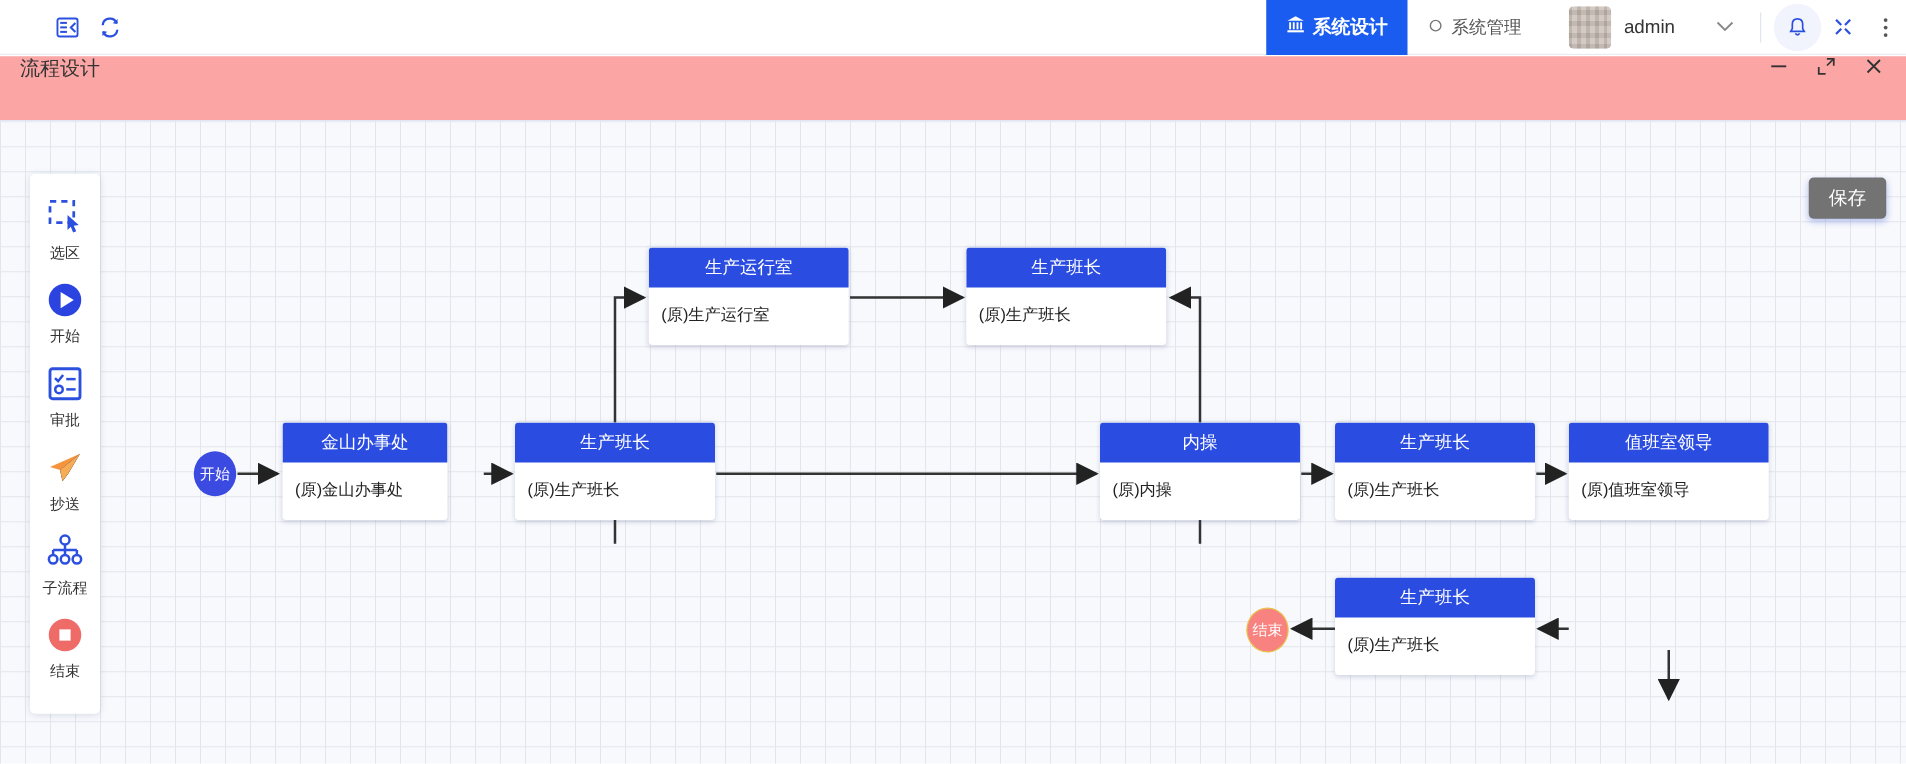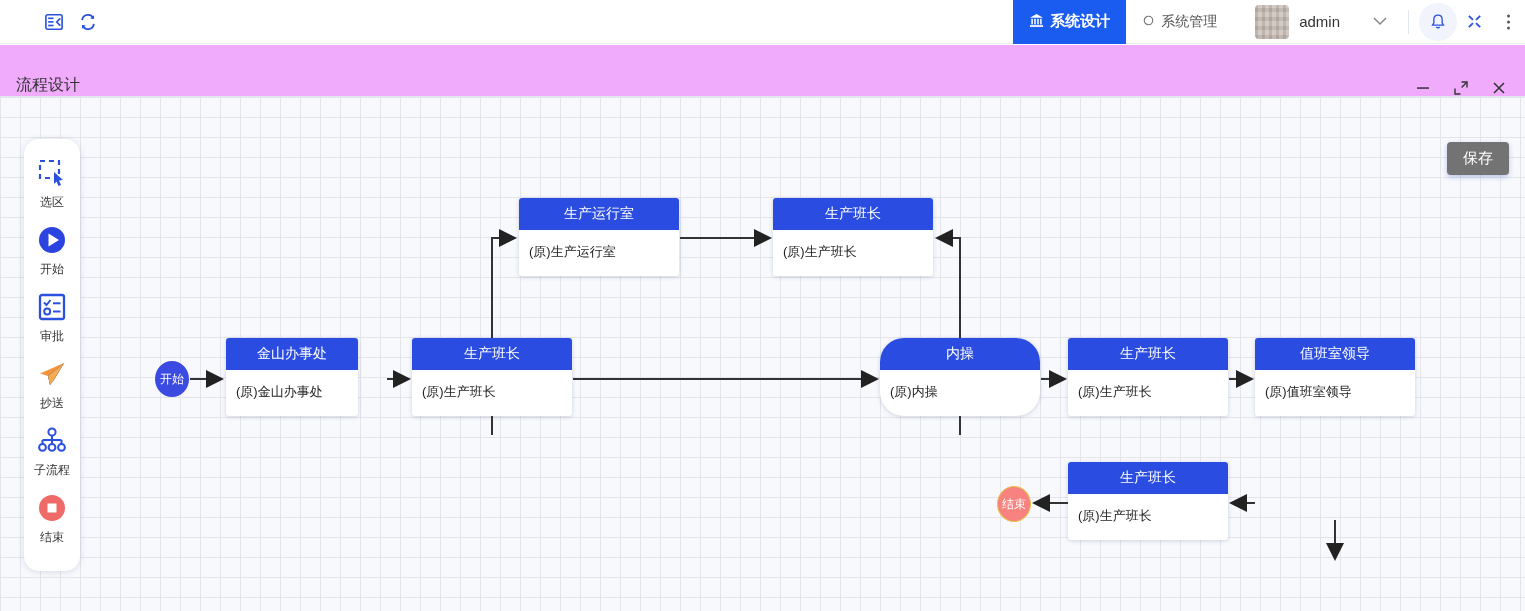--- a/index.html
+++ b/index.html
@@ -42,42 +42,42 @@
     width:38px; height:38px; border-radius:50%; background:#f1f4fd;
     display:flex; align-items:center; justify-content:center; align-self:center;
     color:#2b50e0; cursor:pointer;
   }
   .hdr-icon{ width:34px; display:flex; align-items:center; justify-content:center; color:#2b50e0; cursor:pointer;}
   .hdr-icon.dark{ color:#555; }
 
   
   .titlebar{
     position:absolute; left:0; top:45px; width:1525px; height:52px;
-    background:#f0abfc; display:flex; align-items:flex-end;
+    background:#fca5a5; display:flex; align-items:flex-start;
     border-bottom:1px solid #dfe5f5;
   }
   .win-title{ font-size:16px; color:#333; padding-left:16px; }
   .win-ctrls{ margin-left:auto; display:flex; align-items:center; gap:22px; padding-right:18px; }
   .win-ctrls span{ color:#333; cursor:pointer; display:flex; align-items:center; justify-content:center;}
 
   
   .canvas{
     position:absolute; left:0; top:97px; width:1525px; height:514px;
     background-color:#f7f9fd;
     background-image:
       linear-gradient(to right,#e3e5eb 1px,transparent 1px),
       linear-gradient(to bottom,#e3e5eb 1px,transparent 1px);
     background-size:20px 20px;
     overflow:hidden;
   }
 
   
   .palette{
     position:absolute; left:24px; top:139px; width:56px; height:432px;
-    background:#fff; border-radius:15px; box-shadow:0 1px 6px rgba(60,70,110,.16);
+    background:#fff; border-radius:4px; box-shadow:0 1px 6px rgba(60,70,110,.16);
     display:flex; flex-direction:column; align-items:center; padding-top:14px; gap:3px;
     z-index:5;
   }
   .pal-item{ display:flex; flex-direction:column; align-items:center; width:56px; cursor:pointer; }
   .pal-ico{ height:40px; display:flex; align-items:center; justify-content:center; }
   .pal-lbl{ font-size:12px; color:#333; margin-top:1px; margin-bottom:6px; }
 
   
   .save-btn{
     position:absolute; right:16px; top:142px; background:#737373; color:#fff;
@@ -260,21 +260,21 @@
       <div class="node-bd">(原)生产班长</div>
     </div>
     <div class="node" style="left:226px; top:241px; width:132px;">
       <div class="node-hd">金山办事处</div>
       <div class="node-bd">(原)金山办事处</div>
     </div>
     <div class="node" style="left:412px; top:241px; width:160px;">
       <div class="node-hd">生产班长</div>
       <div class="node-bd">(原)生产班长</div>
     </div>
-    <div class="node" style="left:880px; top:241px; width:160px;border-radius:24px;">
+    <div class="node" style="left:880px; top:241px; width:160px;">
       <div class="node-hd">内操</div>
       <div class="node-bd">(原)内操</div>
     </div>
     <div class="node" style="left:1068px; top:241px; width:160px;">
       <div class="node-hd">生产班长</div>
       <div class="node-bd">(原)生产班长</div>
     </div>
     <div class="node" style="left:1255px; top:241px; width:160px;">
       <div class="node-hd">值班室领导</div>
       <div class="node-bd">(原)值班室领导</div>

